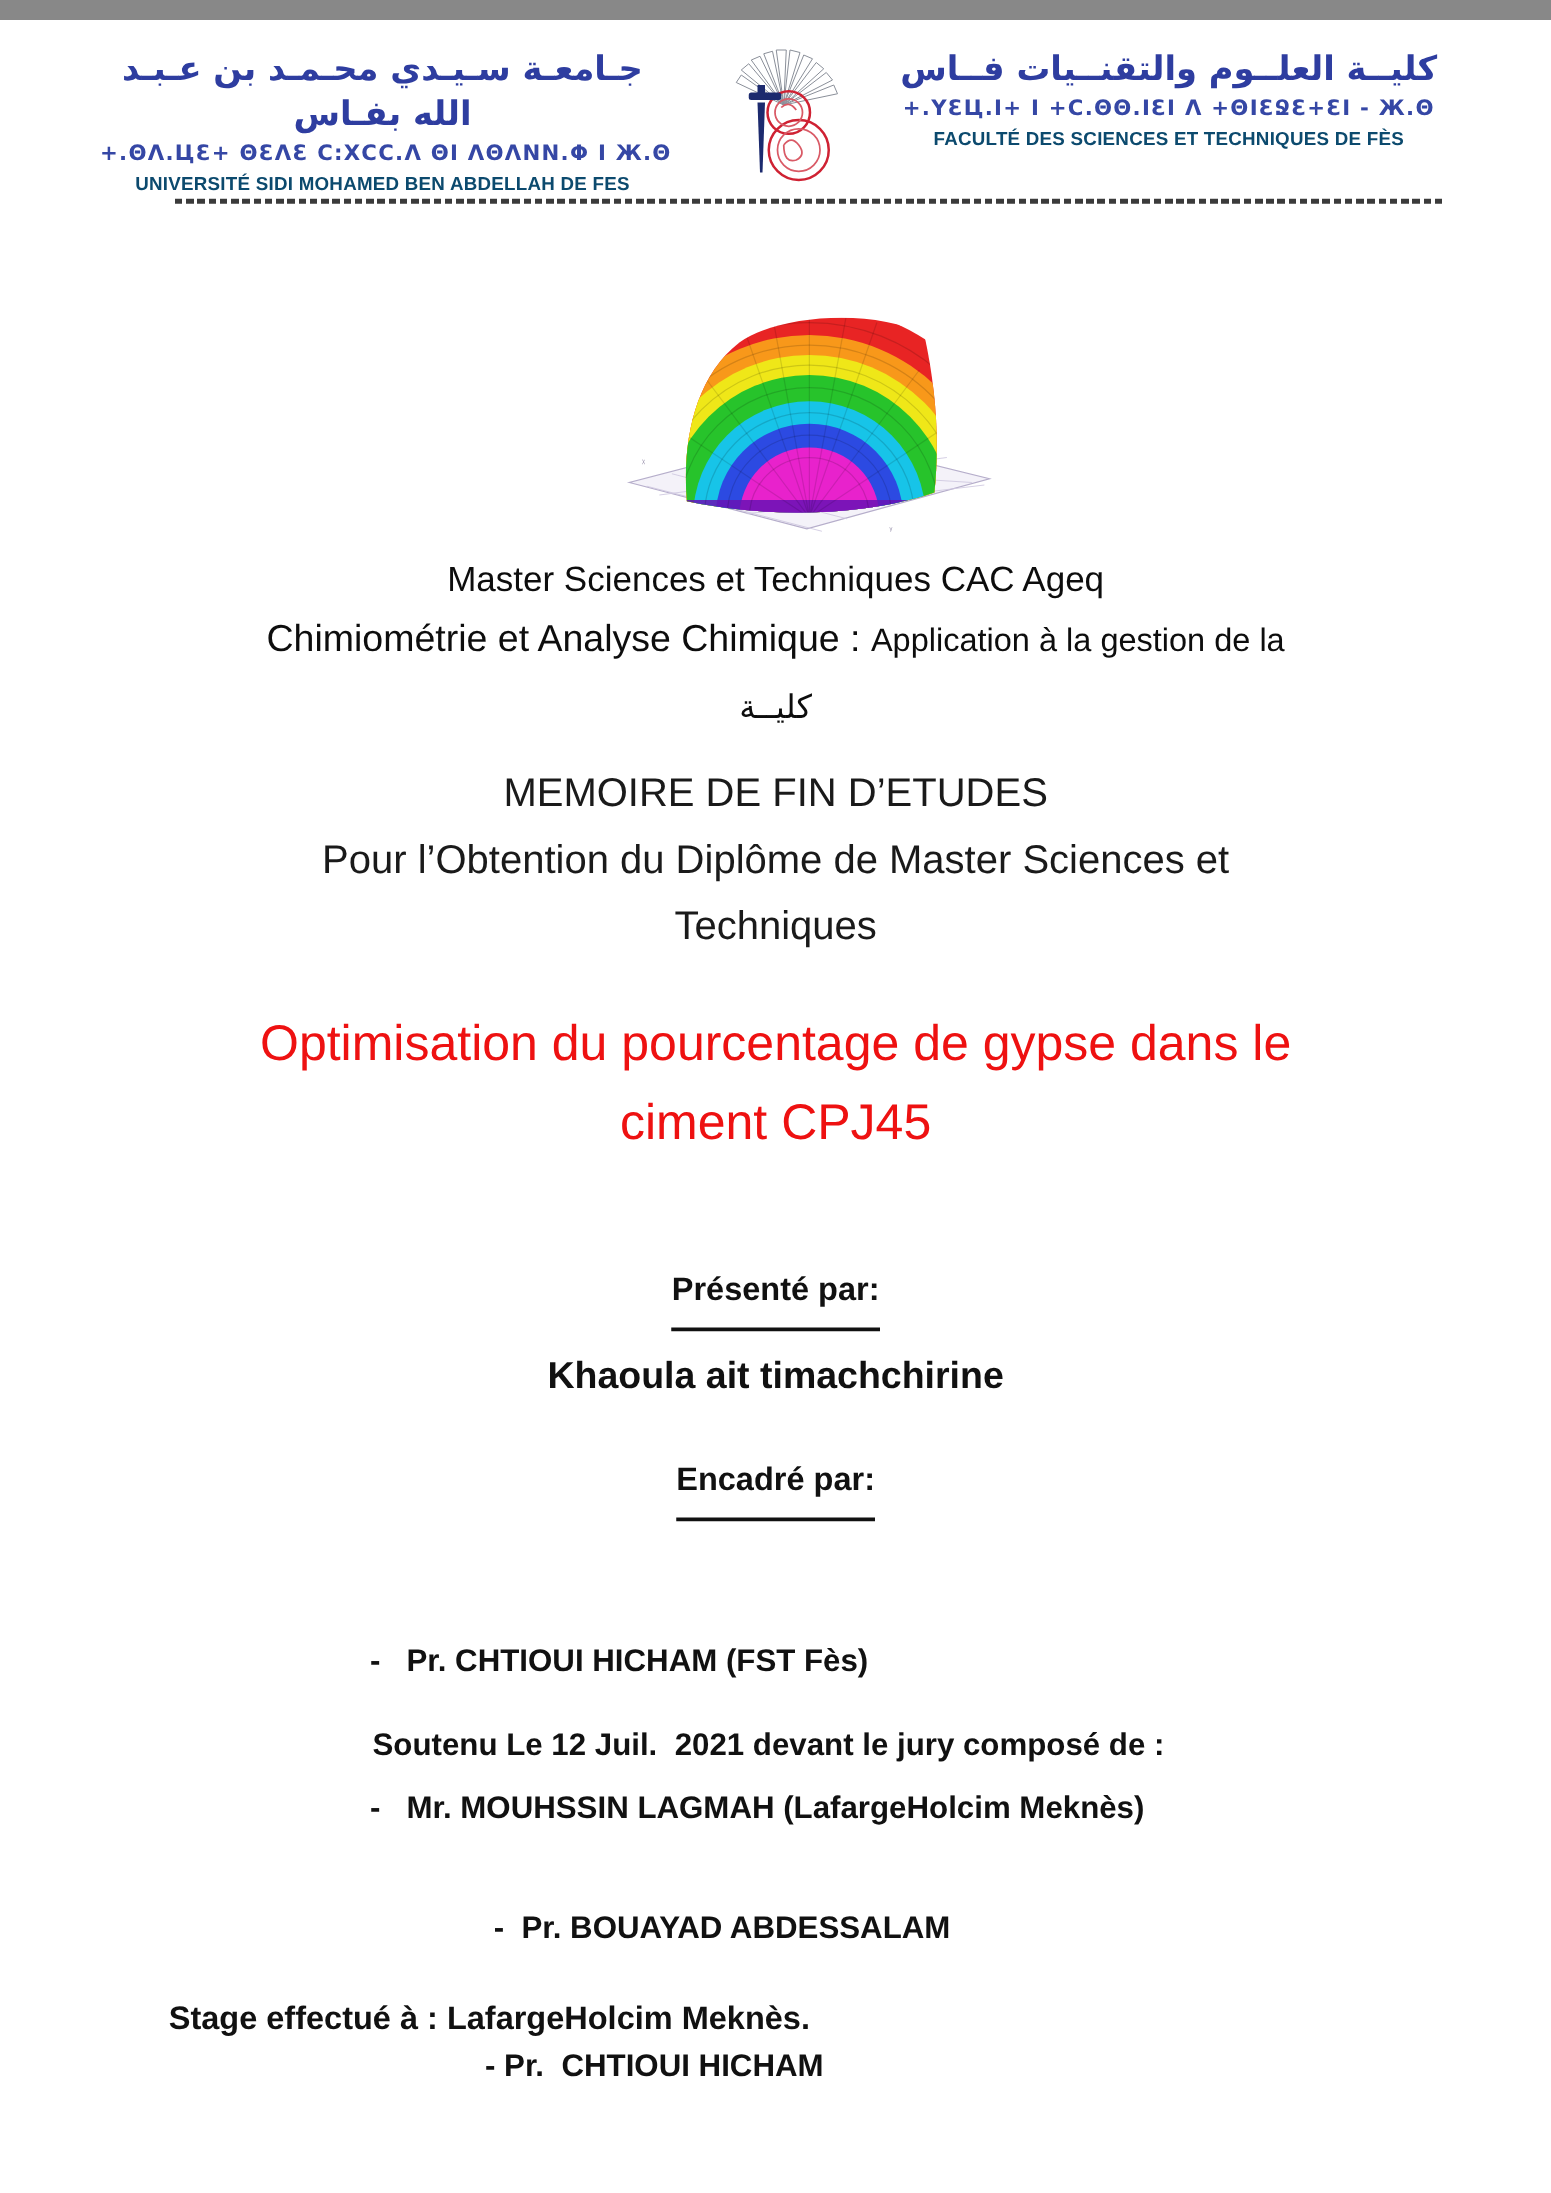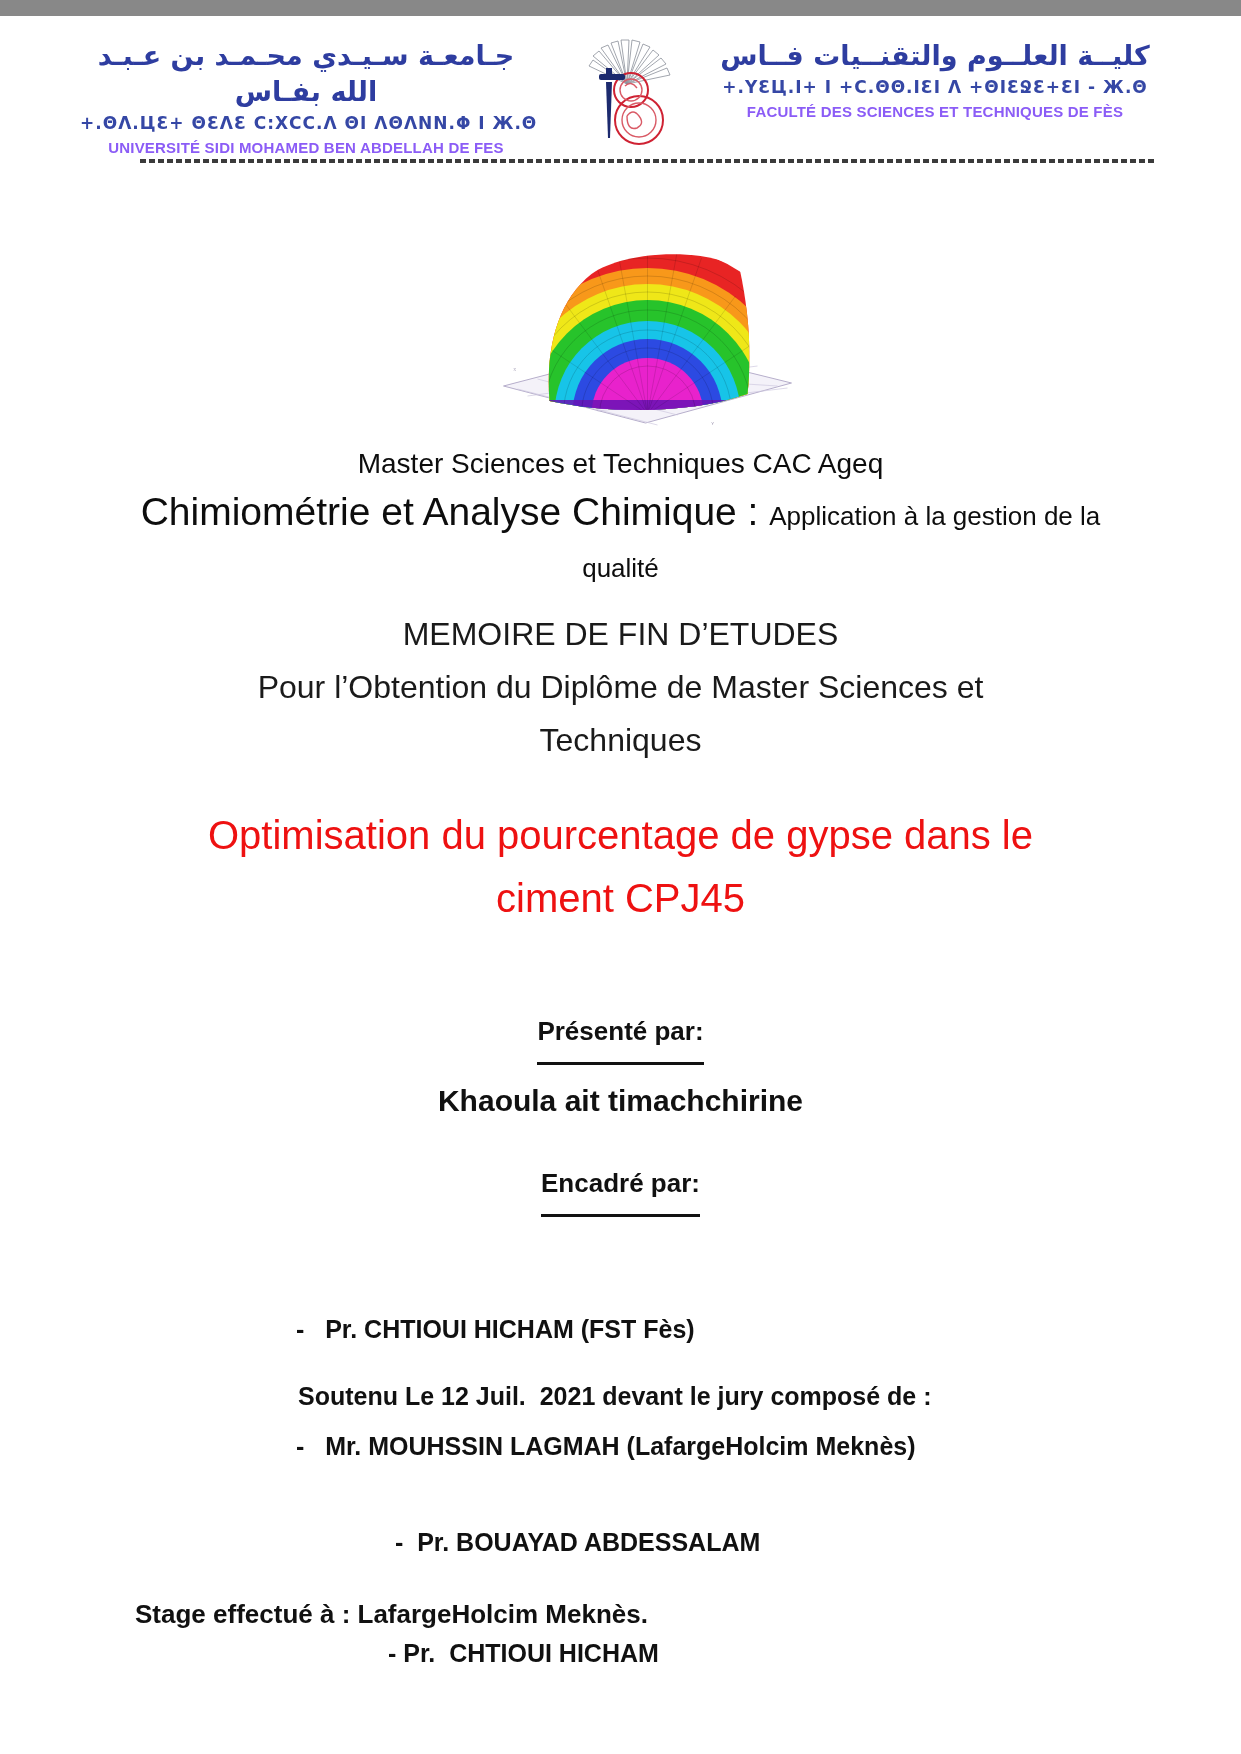--- a/index.html
+++ b/index.html
@@ -6,33 +6,33 @@
   .page{
     position:relative;width:1241px;height:1750px;margin:16px auto;
     background:#ffffff;font-family:"Liberation Sans",sans-serif;color:#111;
     overflow:hidden;
   }
   
   .header{position:absolute;top:22px;left:80px;width:1081px;display:flex;align-items:flex-start;justify-content:space-between;}
   .hdr-block{width:452px;text-align:center;}
   .hdr-arabic{font-family:"DejaVu Sans",sans-serif;font-size:27px;font-weight:bold;color:#2e3da0;line-height:36px;}
   .hdr-tifinagh{font-family:"DejaVu Sans",sans-serif;font-size:17px;font-weight:bold;color:#3547a5;line-height:27px;letter-spacing:1px;white-space:nowrap;}
-  .hdr-latin{font-size:15px;font-weight:bold;color:#8b5cf6;line-height:22px;letter-spacing:.2px;}
+  .hdr-latin{font-size:15px;font-weight:bold;color:#0c4a6e;line-height:22px;letter-spacing:.2px;}
   .hdr-logo{width:110px;flex:0 0 auto;display:flex;justify-content:center;}
   .dash-line{position:absolute;top:143px;left:140px;width:1016px;height:4px;
     background:repeating-linear-gradient(90deg,#3b3b3b 0 6px,transparent 6px 9px);}
   
   .annee{position:absolute;top:167px;left:640px;width:500px;text-align:center;font-size:27px;font-weight:bold;color:#0d0d0d;}
   
   .plot{position:absolute;top:220px;left:495px;width:305px;height:190px;}
   
   .center-block{position:absolute;left:0;width:1241px;text-align:center;}
   .program{top:424px;font-weight:normal;color:#0d0d0d;line-height:48px;}
   .program .l1{font-size:28px;}
-  .program .l2s{font-size:39px;}
+  .program .l2s{font-size:30px;}
   .program .l2r{font-size:26px;}
   .program .l3{font-size:26px;}
   .memoire{top:592px;font-weight:400;color:#1a1a1a;font-size:32px;line-height:53px;}
   .red-title{top:788px;font-weight:normal;font-size:40px;line-height:63px;}
   .presente{top:1000px;}
   .encadre{top:1152px;}
   .underlined-label{display:inline-block;font-size:26px;font-weight:bold;border-bottom:3px solid #111;padding-bottom:15px;}
   .candidate{top:1068px;font-size:30px;font-weight:bold;}
   
   .supervisors{position:absolute;top:1216px;left:296px;font-size:25px;font-weight:bold;line-height:39px;white-space:pre;}
@@ -150,21 +150,21 @@
       <g fill="#9a93ad" font-size="7" font-family="sans-serif">
         <text x="16" y="136">ᵡ</text>
           <text x="214" y="188">ᵧ</text>
       </g>
     </svg>
   </div>
 
   <div class="center-block program">
     <div class="l1">Master Sciences et Techniques CAC Ageq</div>
     <div><span class="l2s">Chimiométrie et Analyse Chimique : </span><span class="l2r">Application à la gestion de la</span></div>
-    <div class="l3">qualité</div>
+    <div class="l3">كليــة</div>
   </div>
 
   <div class="center-block memoire">
     <div>MEMOIRE DE FIN D’ETUDES</div>
     <div>Pour l’Obtention du Diplôme de Master Sciences et</div>
     <div>Techniques</div>
   </div>
 
   <div class="center-block red-title" id="red-title" style="color: rgb(238, 17, 17);">
     <div>Optimisation du pourcentage de gypse dans le</div>

